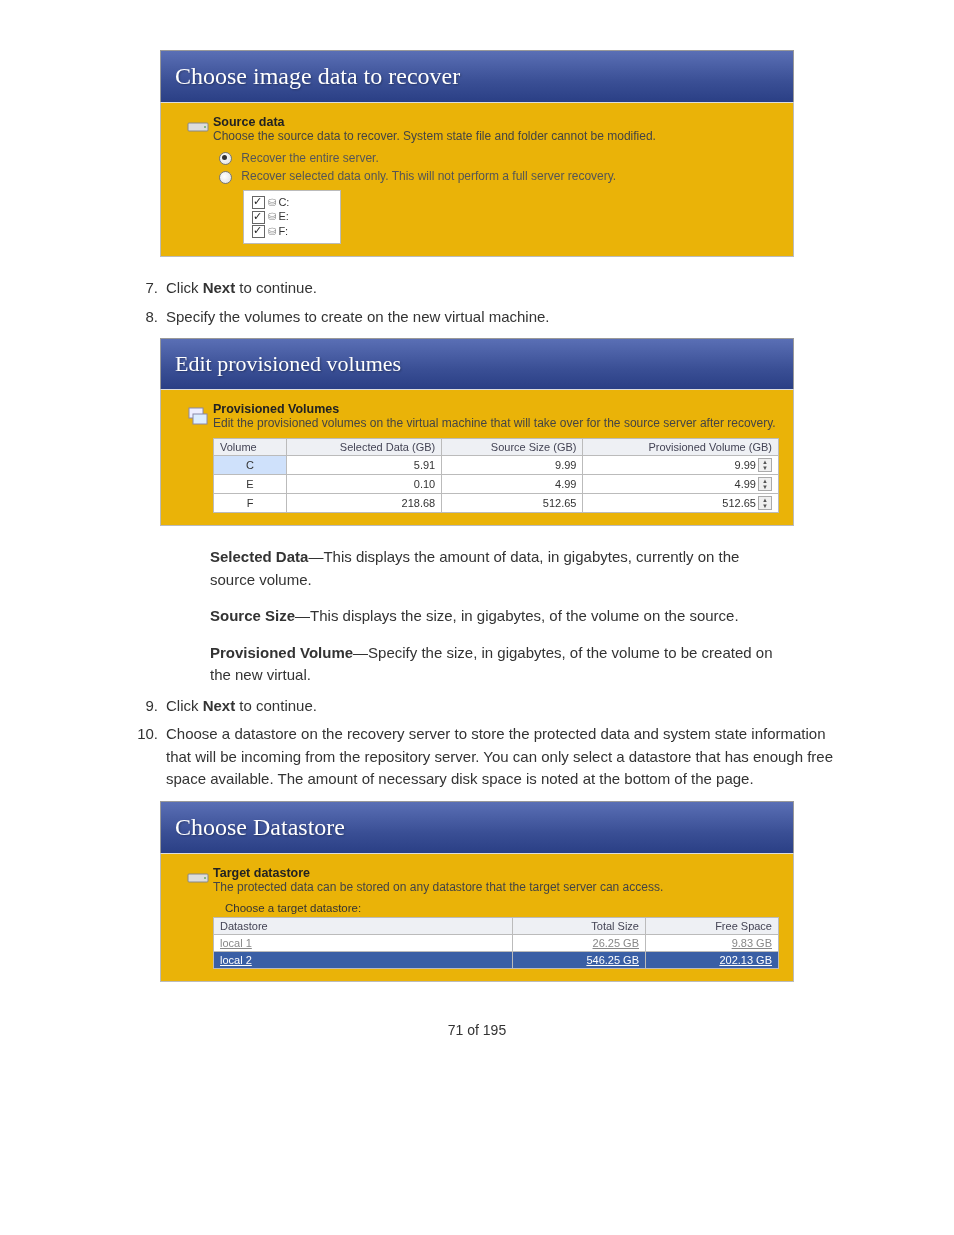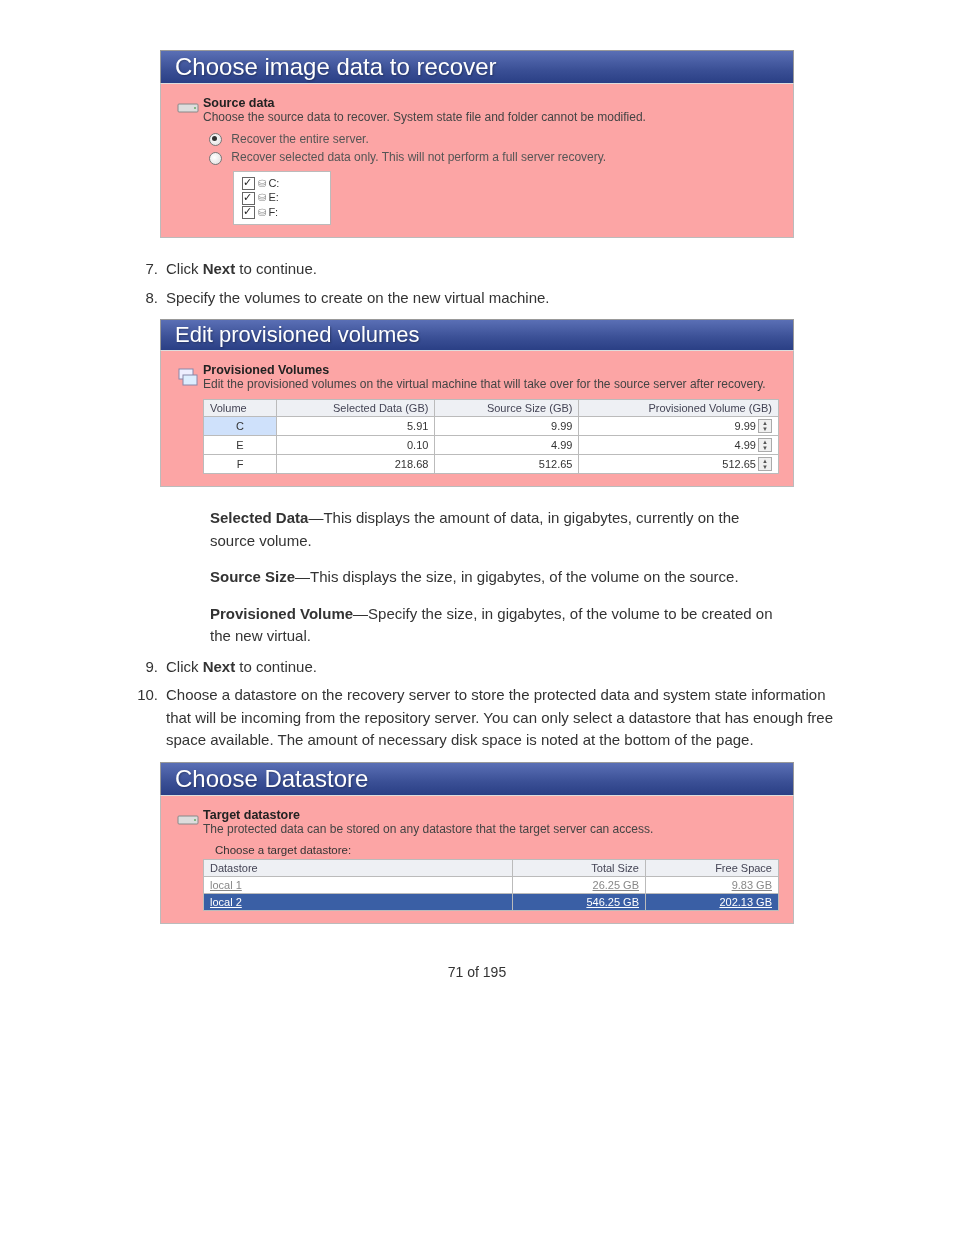--- a/index.html
+++ b/index.html
@@ -10,32 +10,32 @@
     padding: 40px 100px;
     background: #fff;
   }
   .screenshot {
     border: 0;
     margin: 10px 60px 20px 60px;
   }
   .banner {
     background: linear-gradient(to bottom, #5a6fb5 0%, #3a4f95 60%, #2a3f85 100%);
     color: #fff;
-    font-family: Liberation Sans, sans-serif;
+    font-family: Liberation Serif, serif;
     font-size: 24px;
-    padding: 2px 14px;
+    padding: 12px 14px;
     border: 1px solid #999;
     border-bottom: none;
     text-shadow: 1px 1px 2px rgba(0,0,0,0.3);
   }
   .panel-body {
     border: 1px solid #bbb;
     border-top: 1px solid #ddd;
-    background: #fca5a5;
-    padding: 12px 14px 12px 14px;
+    background: #eab308;
+    padding: 12px 14px 12px 24px;
     font-family: Tahoma, Verdana, sans-serif;
     font-size: 12px;
     color: #333;
   }
   .panel-row { display: flex; align-items: flex-start; }
   .panel-icon {
     width: 28px; height: 24px; flex: 0 0 28px;
     display: flex; align-items: flex-start; justify-content: center;
     margin-top: 2px;
   }

